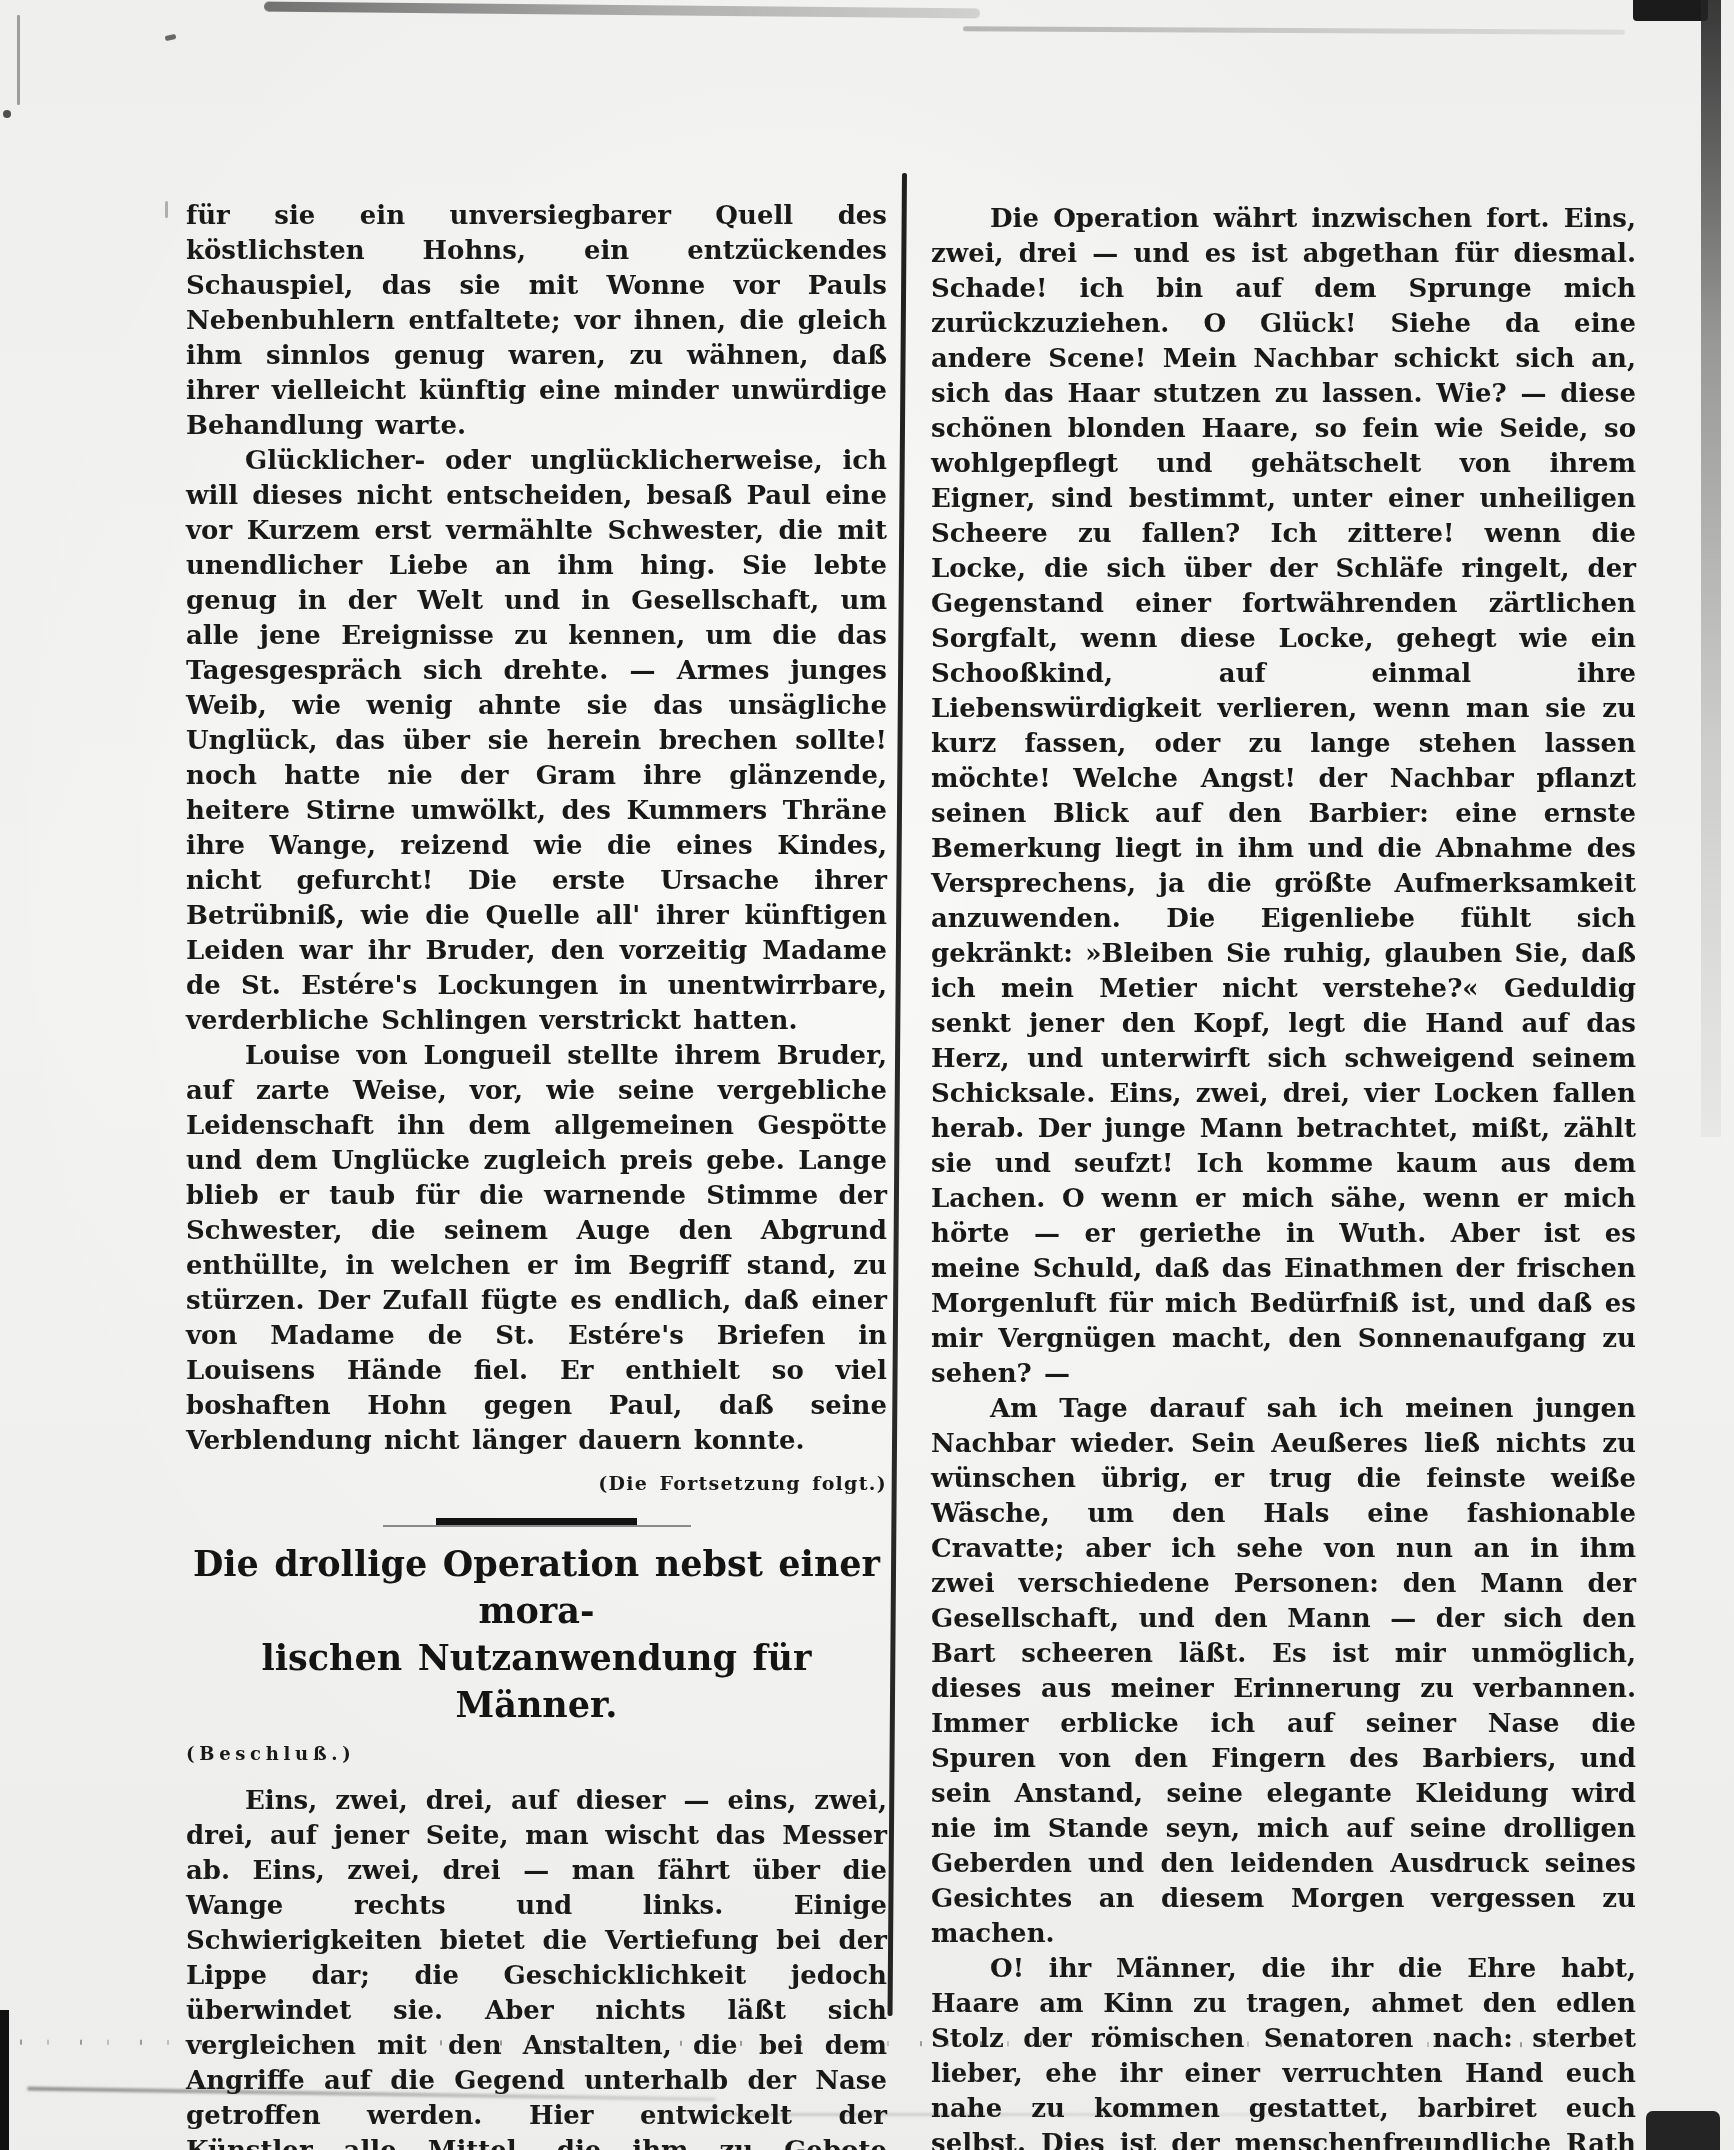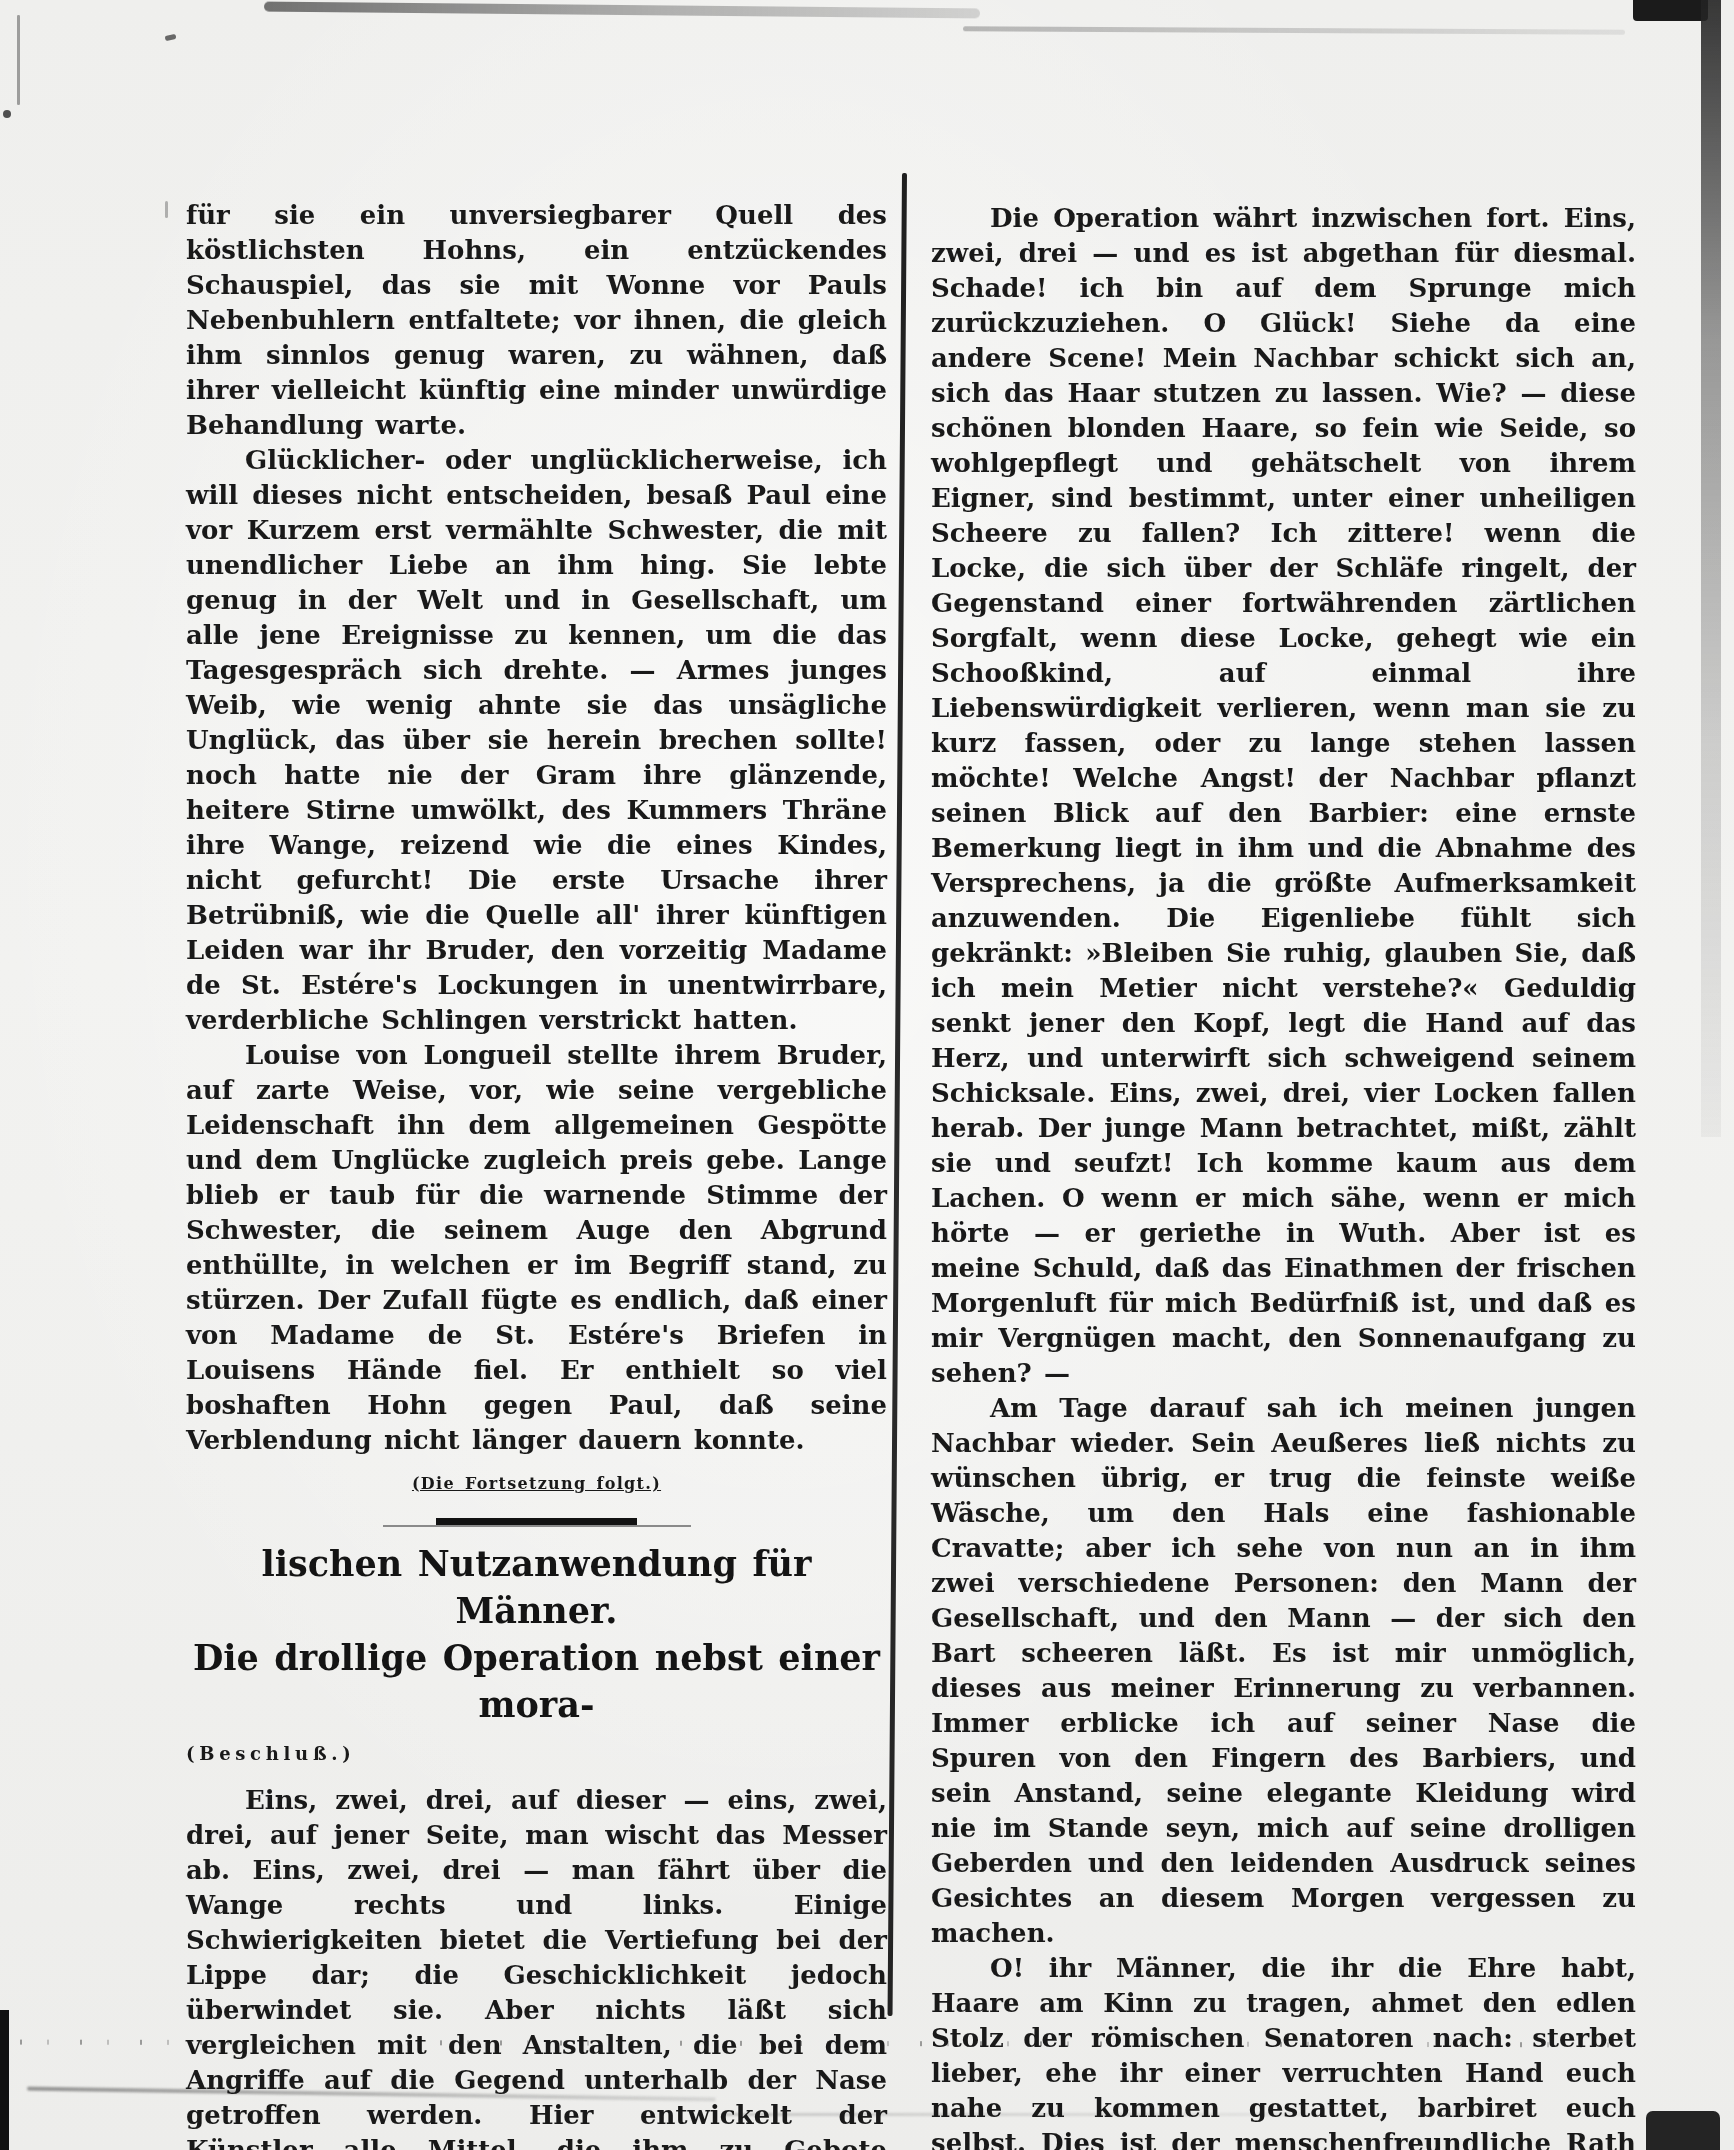--- a/index.html
+++ b/index.html
@@ -35,27 +35,26 @@
     word-spacing: 3.3px;
     letter-spacing: 0px;
   }
   .col-left  { left: 186px;  top: 198px; width: 701px; }
   .col-right { left: 931px; top: 201px; width: 705px; }
 
   .col p { margin: 0; text-indent: 59px; }
   .col p.noindent { text-indent: 0; }
 
   .cont-note {
-    text-align: center;
+    text-align: right;
     text-indent: 0 !important;
-    font-size: 16px;
+    font-size: 19px;
     line-height: 29px;
     margin-top: 10.7px !important;
     letter-spacing: 1.3px;
-    text-decoration: underline;
   }
 
   .ornament {
     position: relative;
     width: 308px;
     height: 10.7px;
     margin: 20px auto 12px auto;
   }
   .ornament .thick {
     position: absolute; left: 53px; top: 0;
@@ -218,22 +217,22 @@
     <p>Louise von Longueil stellte ihrem Bruder, auf zarte Weise, vor, wie seine vergebliche Leidenschaft ihn dem allgemeinen Gespötte und dem Unglücke zugleich preis gebe. Lange blieb er taub für die warnende Stimme der Schwester, die seinem Auge den Abgrund enthüllte, in welchen er im Begriff stand, zu stürzen. Der Zufall fügte es endlich, daß einer von Madame de St. Estére's Briefen in Louisens Hände fiel. Er enthielt so viel boshaften Hohn gegen Paul, daß seine Verblendung nicht länger dauern konnte.</p>
 
     <p class="cont-note">(Die Fortsetzung folgt.)</p>
 
     <div class="ornament">
       <div class="thick"></div>
       <div class="thin"></div>
     </div>
 
     <h1 class="article-title">
+      <span>Die drollige Operation nebst einer mora-</span>
       <span>lischen Nutzanwendung für Männer.</span>
-      <span>Die drollige Operation nebst einer mora-</span>
     </h1>
     <p class="article-subtitle">(Beschluß.)</p>
 
     <p>Eins, zwei, drei, auf dieser — eins, zwei, drei, auf jener Seite, man wischt das Messer ab. Eins, zwei, drei — man fährt über die Wange rechts und links. Einige Schwierigkeiten bietet die Vertiefung bei der Lippe dar; die Geschicklichkeit jedoch überwindet sie. Aber nichts läßt sich vergleichen mit den Anstalten, die bei dem Angriffe auf die Gegend unterhalb der Nase getroffen werden. Hier entwickelt der Künstler alle Mittel, die ihm zu Gebote stehen. Die linke Hand öffnet sich in der Form eines Taubenflügels, und faßt mit einer wahrhaft zephyrleichten Grazie und Delikatesse zwischen dem Zeigefinger und Daumen — was? — die Nase — und immer wieder die Nase! Es scheint, unter allen Episoden in diesem Drama sey das Anfühlen der Nase die hervorstechendste und gewichtvollste, daher der Anfall von Lachen, der mich schon wieder ergreift.</p>
   </div>
 
   <div class="col col-right">
     <p>Die Operation währt inzwischen fort. Eins, zwei, drei — und es ist abgethan für diesmal. Schade! ich bin auf dem Sprunge mich zurückzuziehen. O Glück! Siehe da eine andere Scene! Mein Nachbar schickt sich an, sich das Haar stutzen zu lassen. Wie? — diese schönen blonden Haare, so fein wie Seide, so wohlgepflegt und gehätschelt von ihrem Eigner, sind bestimmt, unter einer unheiligen Scheere zu fallen? Ich zittere! wenn die Locke, die sich über der Schläfe ringelt, der Gegenstand einer fortwährenden zärtlichen Sorgfalt, wenn diese Locke, gehegt wie ein Schooßkind, auf einmal ihre Liebenswürdigkeit verlieren, wenn man sie zu kurz fassen, oder zu lange stehen lassen möchte! Welche Angst! der Nachbar pflanzt seinen Blick auf den Barbier: eine ernste Bemerkung liegt in ihm und die Abnahme des Versprechens, ja die größte Aufmerksamkeit anzuwenden. Die Eigenliebe fühlt sich gekränkt: »Bleiben Sie ruhig, glauben Sie, daß ich mein Metier nicht verstehe?« Geduldig senkt jener den Kopf, legt die Hand auf das Herz, und unterwirft sich schweigend seinem Schicksale. Eins, zwei, drei, vier Locken fallen herab. Der junge Mann betrachtet, mißt, zählt sie und seufzt! Ich komme kaum aus dem Lachen. O wenn er mich sähe, wenn er mich hörte — er geriethe in Wuth. Aber ist es meine Schuld, daß das Einathmen der frischen Morgenluft für mich Bedürfniß ist, und daß es mir Vergnügen macht, den Sonnenaufgang zu sehen? —</p>
     <p>Am Tage darauf sah ich meinen jungen Nachbar wieder. Sein Aeußeres ließ nichts zu wünschen übrig, er trug die feinste weiße Wäsche, um den Hals eine fashionable Cravatte; aber ich sehe von nun an in ihm zwei verschiedene Personen: den Mann der Gesellschaft, und den Mann — der sich den Bart scheeren läßt. Es ist mir unmöglich, dieses aus meiner Erinnerung zu verbannen. Immer erblicke ich auf seiner Nase die Spuren von den Fingern des Barbiers, und sein Anstand, seine elegante Kleidung wird nie im Stande seyn, mich auf seine drolligen Geberden und den leidenden Ausdruck seines Gesichtes an diesem Morgen vergessen zu machen.</p>
     <p>O! ihr Männer, die ihr die Ehre habt, Haare am Kinn zu tragen, ahmet den edlen Stolz der römischen Senatoren nach: sterbet lieber, ehe ihr einer verruchten Hand euch nahe zu kommen gestattet, barbiret euch selbst. Dies ist der menschenfreundliche Rath einer Frau, den ich allen jenen aus euch gebe, die zu gefallen suchen. Und wenn ihr durch ein unglückliches Geschick in die harte Nothwendigkeit versetzt werdet, diesen edlen Theil eueres Leibes fremden Händen anzuvertrauen — verschließt wenigstens mit Behutsamkeit euere Fenster, verlaßt euch nicht auf Jalousien, Vor-</p>

